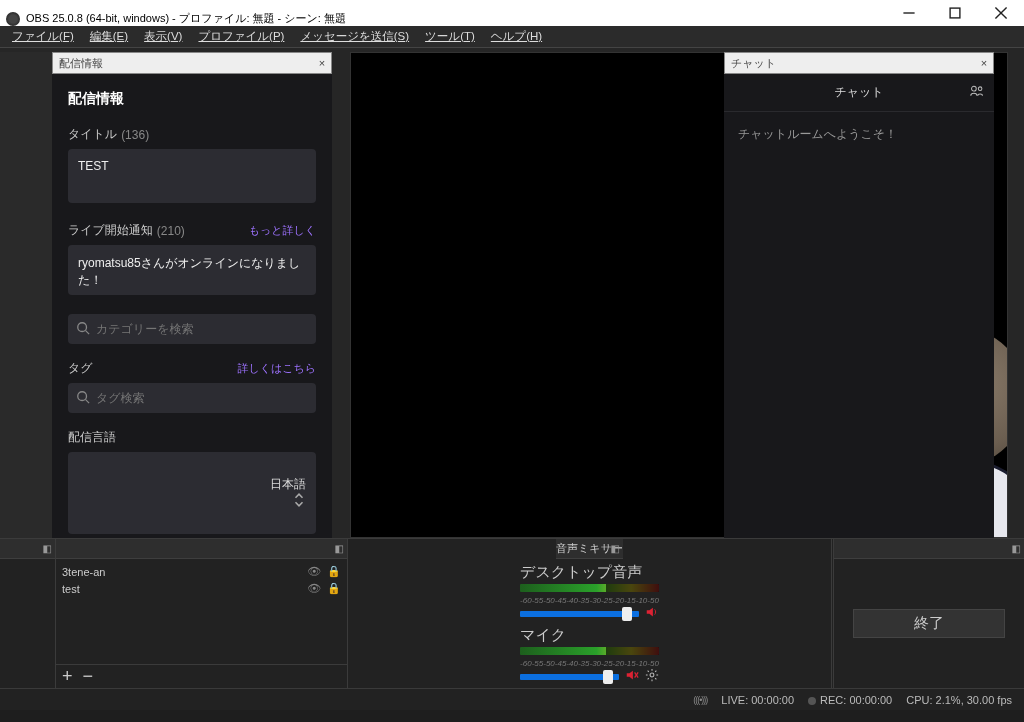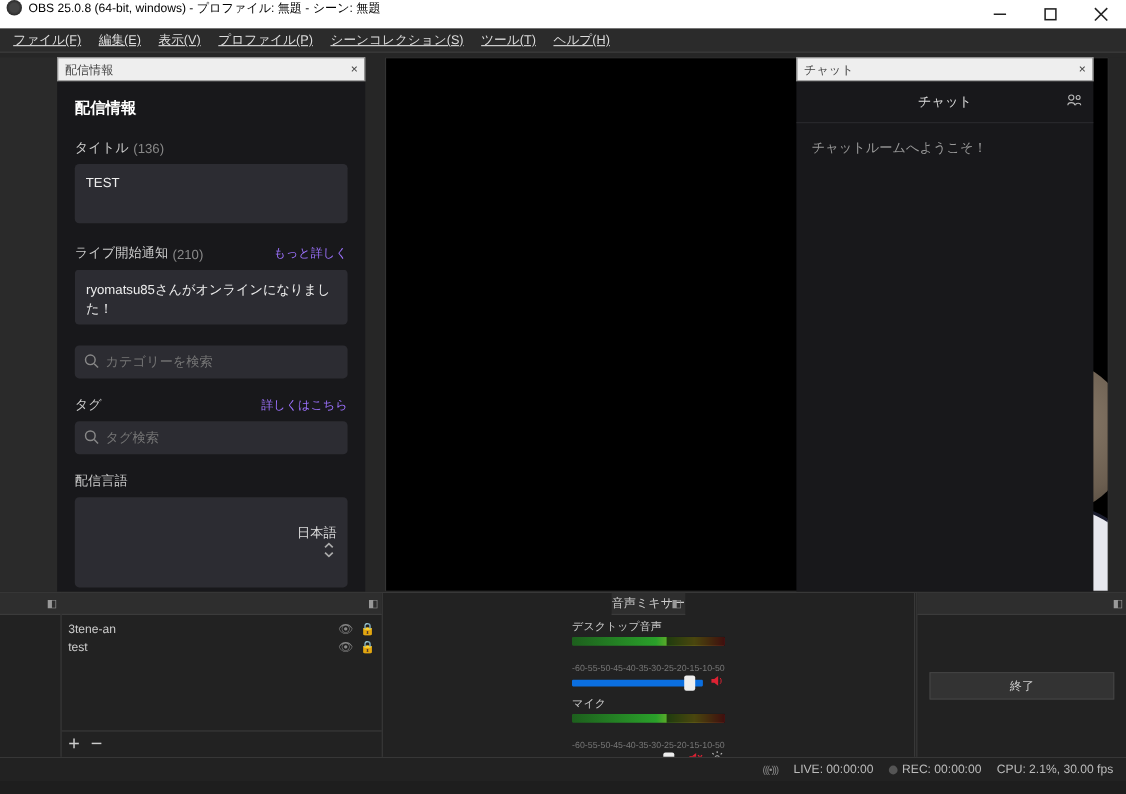--- a/index.html
+++ b/index.html
@@ -1,19 +1,19 @@
 <!DOCTYPE html>
 <html><head>
 <meta charset="utf-8">
 <style>
 * { margin: 0; padding: 0; box-sizing: border-box; font-family: "Segoe UI", "Meiryo", sans-serif; }
 body { background: #1e1e1e; color: #ddd; width: 1024px; height: 722px; overflow: hidden; position: relative; }
 
 
-.titlebar { height: 26px; background: #fff; color: #000; display: flex; align-items: flex-start; padding-left: 6px; font-size: 11px; }
+.titlebar { height: 26px; background: #fff; color: #000; display: flex; align-items: flex-end; padding-left: 6px; font-size: 11px; }
 .titlebar .obs-logo { width: 14px; height: 14px; border-radius: 50%; background: radial-gradient(circle, #444 40%, #111 100%); margin-right: 6px; }
 .titlebar .spacer { flex: 1; }
 .titlebar .winbtn { width: 46px; height: 26px; display: flex; align-items: center; justify-content: center; color: #222; font-size: 11px; }
 
 
 .menubar { height: 22px; background: #2b2b2b; display: flex; align-items: center; padding: 0 4px; font-size: 11.5px; border-bottom: 1px solid #444; }
 .menubar .menu-item { padding: 2px 8px; cursor: pointer; text-decoration: underline; }
 
 
 .main { position: relative; height: 640px; background: #262626; }
@@ -73,33 +73,33 @@
 
 
 .sources-list { flex:1; padding: 4px 6px; font-size:11px; color:#ccc; overflow:hidden; }
 .sources-list .src-item { padding:2px 0; display:flex; justify-content:space-between; align-items:center;}
 .sources-list .src-icons { color: #888; display:flex; gap:6px; }
 .sources-foot { height: 24px; display:flex; align-items:center; padding: 0 6px; gap:10px; color:#ccc; font-size:18px; border-top:1px solid #3b3b3b;}
 
 
 .mixer-body { flex:1; padding: 4px 8px; overflow:hidden; }
 .mixer-ch { margin-bottom: 4px; }
-.mixer-ch .ch-name { font-size: 10px; color: #ccc; margin-bottom:2px; display:flex; align-items:center; }
+.mixer-ch .ch-name { font-size: 15px; color: #ccc; margin-bottom:2px; display:flex; align-items:center; }
 .vu { height: 8px; background: linear-gradient(to right, #1d5f1d 0%, #2aa02a 55%, #d3c92a 80%, #b52a2a 100%); border-radius:1px; margin-bottom:3px; position:relative; }
 .vu::after{ content:''; position:absolute; top:0; bottom:0; right:0; width:38%; background: rgba(0,0,0,0.65);}
 .fader-row { display:flex; align-items:center; gap:6px; }
 .fader { flex:1; height:6px; background:#119; background: #0b6fe0; border-radius:1px; position:relative; }
 .fader .knob { position:absolute; right:6%; top:-4px; width:10px; height:14px; background:#eee; border-radius:2px; }
-.ticks { font-size:8px; color:#777; display:flex; justify-content:space-between; margin-top:16px;}
+.ticks { font-size:8px; color:#777; display:flex; justify-content:space-between; margin-top:4px;font-style:italic;}
 .spk { color:#d23; font-size:14px; }
 .gear-s { color:#bbb; font-size:12px; }
 
 
 .controls-body { flex:1; display:flex; flex-direction:column; align-items:center; justify-content:center; gap:6px; }
-.ctrl-btn { width: 168px; background:#333; border:1px solid #444; color:#ccc; font-size:11px; padding:4px 0; }
+.ctrl-btn { width: 152px; background:#333; border:1px solid #444; color:#ccc; font-size:15px; padding:4px 0; }
 
 
 .statusbar { height: 22px; background: #222; border-top:1px solid #3a3a3a; display:flex; align-items:center; justify-content:flex-end; gap:14px; padding: 0 12px; font-size:11px; color:#bbb; }
 .status-dot { display:inline-block; width:8px; height:8px; border-radius:50%; background:#555; margin-right:4px; vertical-align:middle;}
 .status-sig { display:inline-flex; align-items:center; gap:2px;}
 .status-sig::before{ content:'(((•)))'; font-size:9px; letter-spacing:-1px; color:#888;}
 
 
 .left-strip { position:absolute; left:0; top:4px; width:52px; bottom:150px; background:#2a2a2a;}
 
@@ -131,21 +131,21 @@
         <line x1="9" y1="1" x2="1" y2="9" stroke="currentColor" stroke-width="1"></line>
       </svg>
   </div>
 </div>
 
 <div class="menubar">
   <div class="menu-item">ファイル(F)</div>
   <div class="menu-item">編集(E)</div>
   <div class="menu-item">表示(V)</div>
   <div class="menu-item">プロファイル(P)</div>
-  <div class="menu-item">シーンコレクション(S)</div>
+  <div class="menu-item">メッセージを送信(S)</div>
   <div class="menu-item">ツール(T)</div>
   <div class="menu-item">ヘルプ(H)</div>
 </div>
 
 <div class="main">
   <div class="left-strip"></div>
   <div class="right-strip"></div>
 
   <div class="preview">
     <div class="avatar-head">

